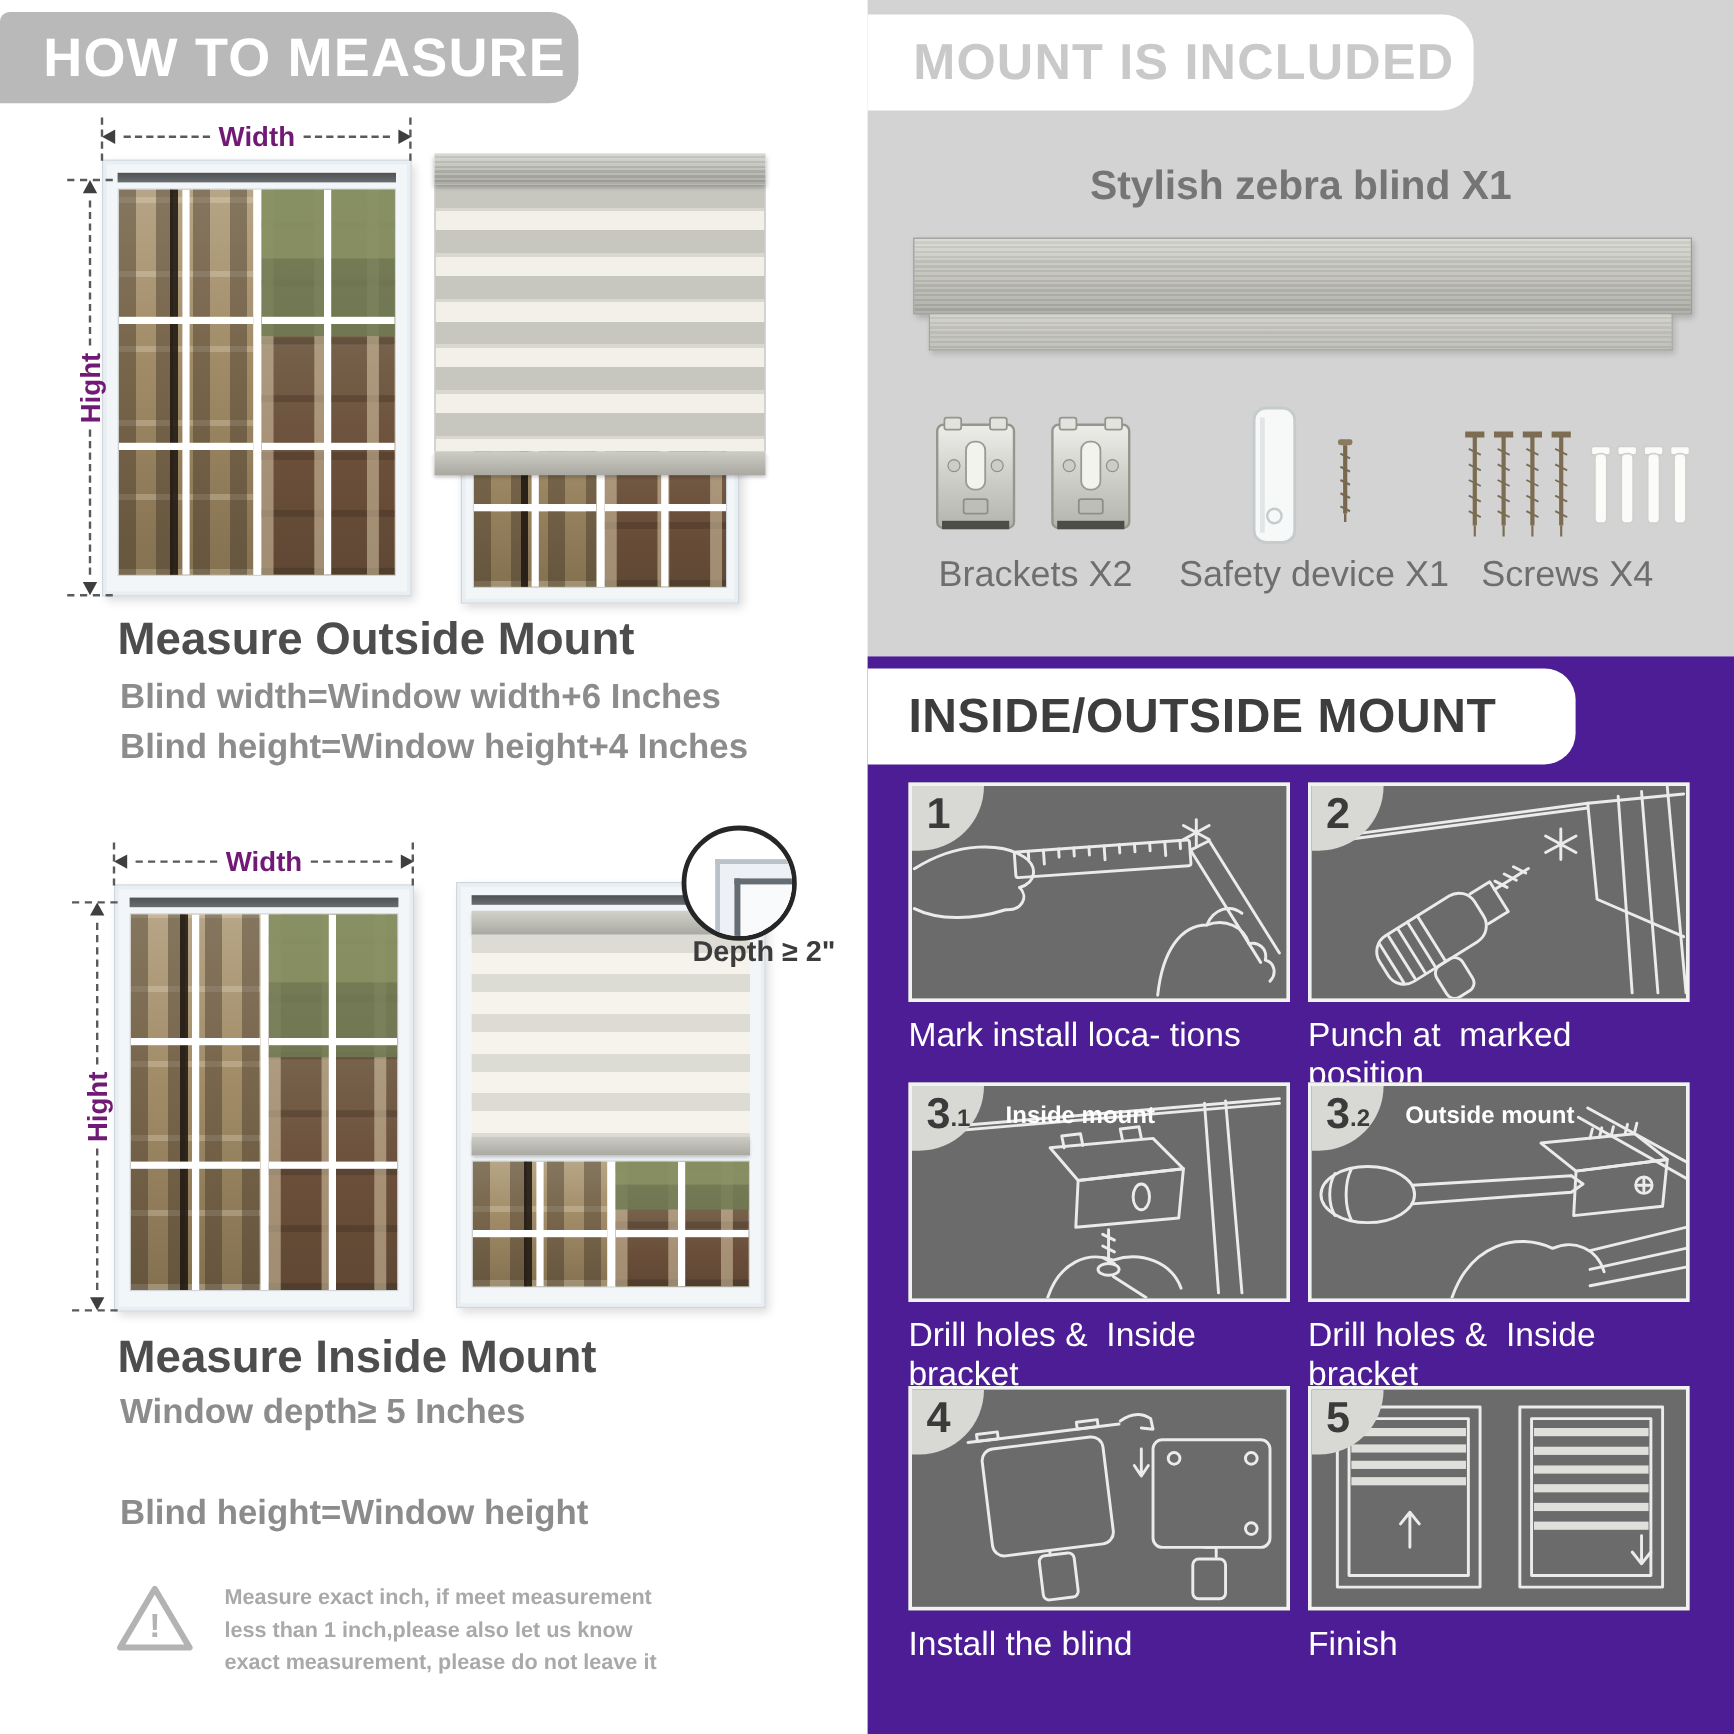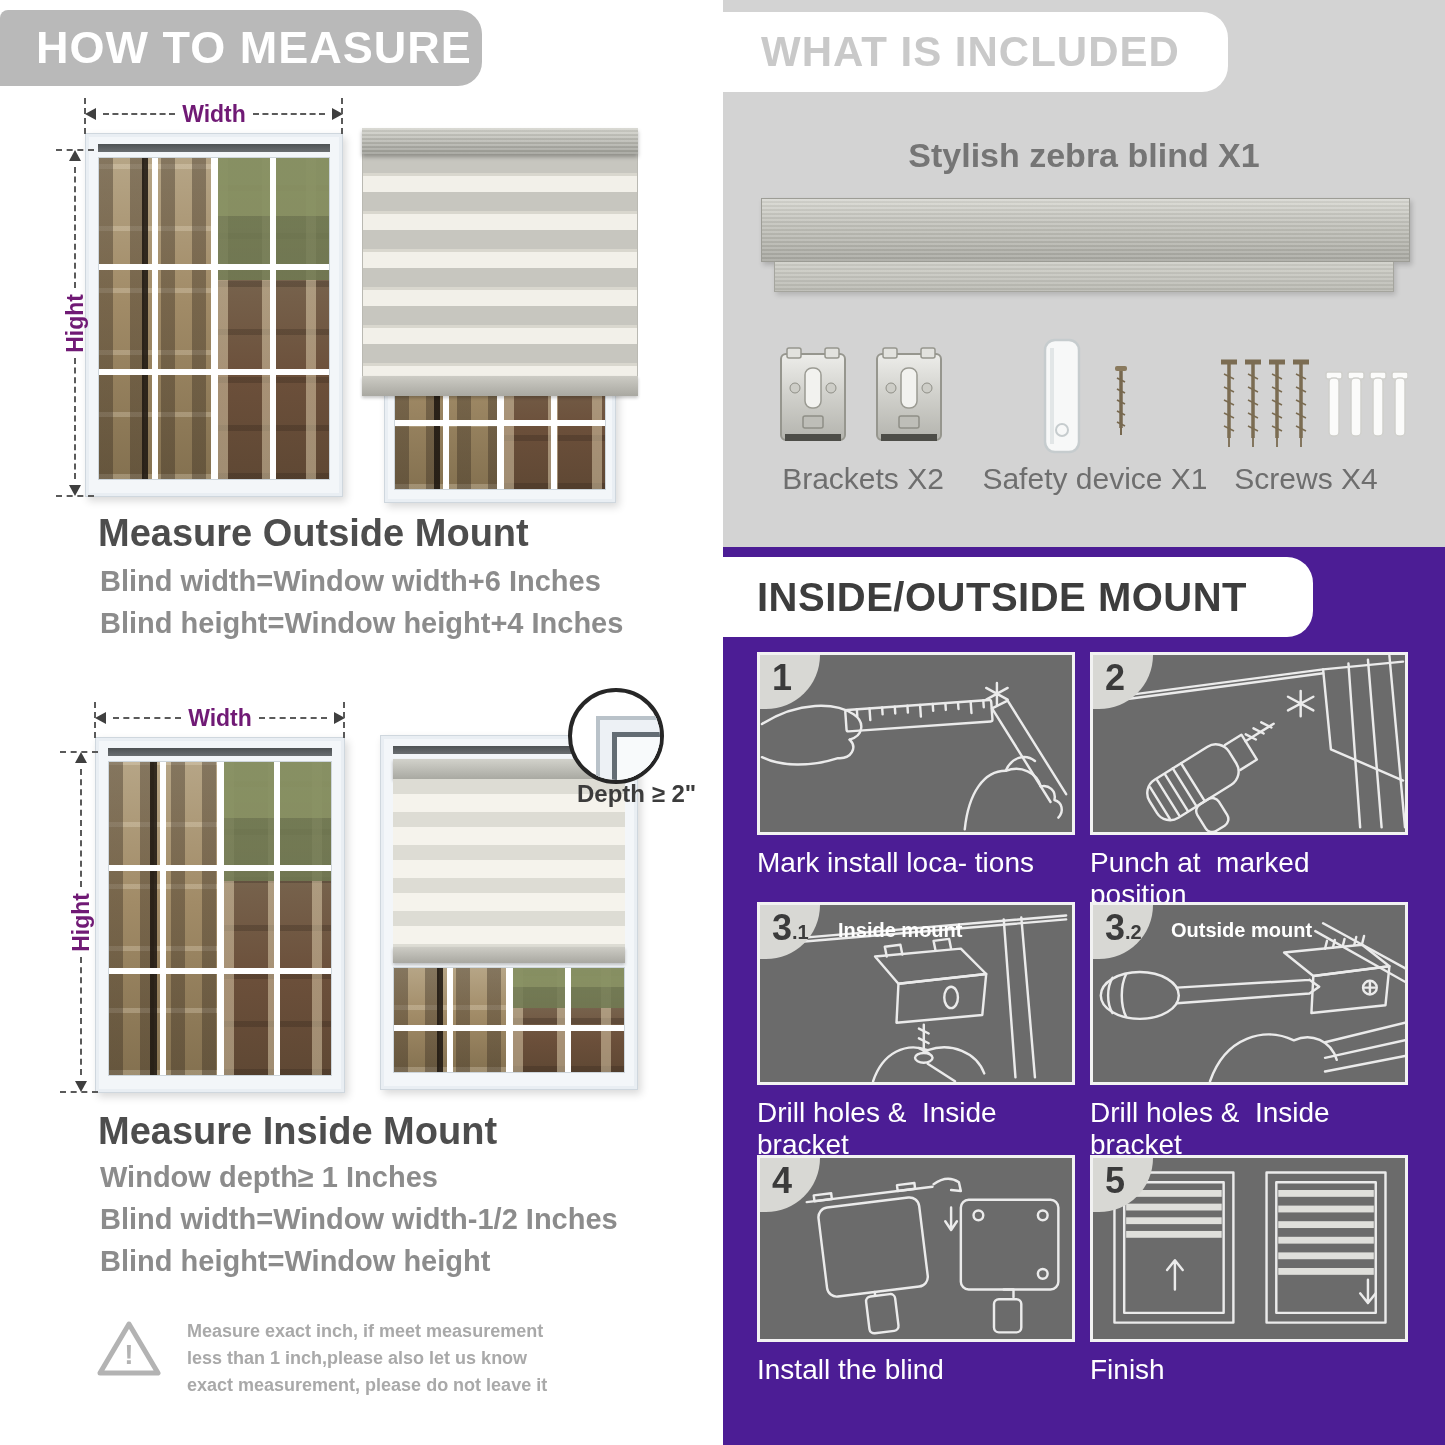--- a/index.html
+++ b/index.html
@@ -232,35 +232,34 @@
         </div>
     </div>
   </div>
   <div class="mag" style="left:568px;top:688px;">
     <div class="mc1"></div>
     <div class="mc2"></div>
   </div>
   <div class="depth-lbl" style="left:577px;top:780px;">Depth ≥ 2"</div>
 
   <div class="sec-heading" style="left:98px;top:1110px;">Measure Inside Mount</div>
-  <div class="sec-line" style="left:100px;top:1161px;">Window depth≥ 1 Inches</div>
-  <div class="sec-line" style="left:100px;top:1203px;">Blind width=Window width-1/2 Inches</div>
+  <div class="sec-line" style="left:100px;top:1161px;">Window depth≥ 5 Inches</div>
   <div class="sec-line" style="left:100px;top:1245px;">Blind height=Window height</div>
 
   <div class="warn">
     <svg width="68" height="62" viewBox="0 0 68 62">
       <path d="M34 6 L63 55 H5 Z" fill="none" stroke="#b3b3b3" stroke-width="5" stroke-linejoin="round"></path>
       <text x="34" y="46" text-anchor="middle" font-size="28" font-weight="bold" fill="#b3b3b3" font-family="Liberation Sans, sans-serif">!</text>
     </svg>
     <div class="warn-text">Measure exact inch, if meet measurement less than 1 inch,please also let us know exact measurement, please do not leave it</div>
   </div>
 
   <div class="inc-panel">
     <div class="inc-hdr">
-      <span>WHAT IS INCLUDED</span>
+      <span>MOUNT IS INCLUDED</span>
     </div>
     <div class="inc-product">Stylish zebra blind X1</div>
 
     <div class="inc-rail">
       <div class="rail-top"></div>
       <div class="rail-bot"></div>
     </div>
 
     <div class="inc-item" style="left:52px;top:344px;width:172px;">
       <svg width="172" height="110" viewBox="0 0 172 110">

